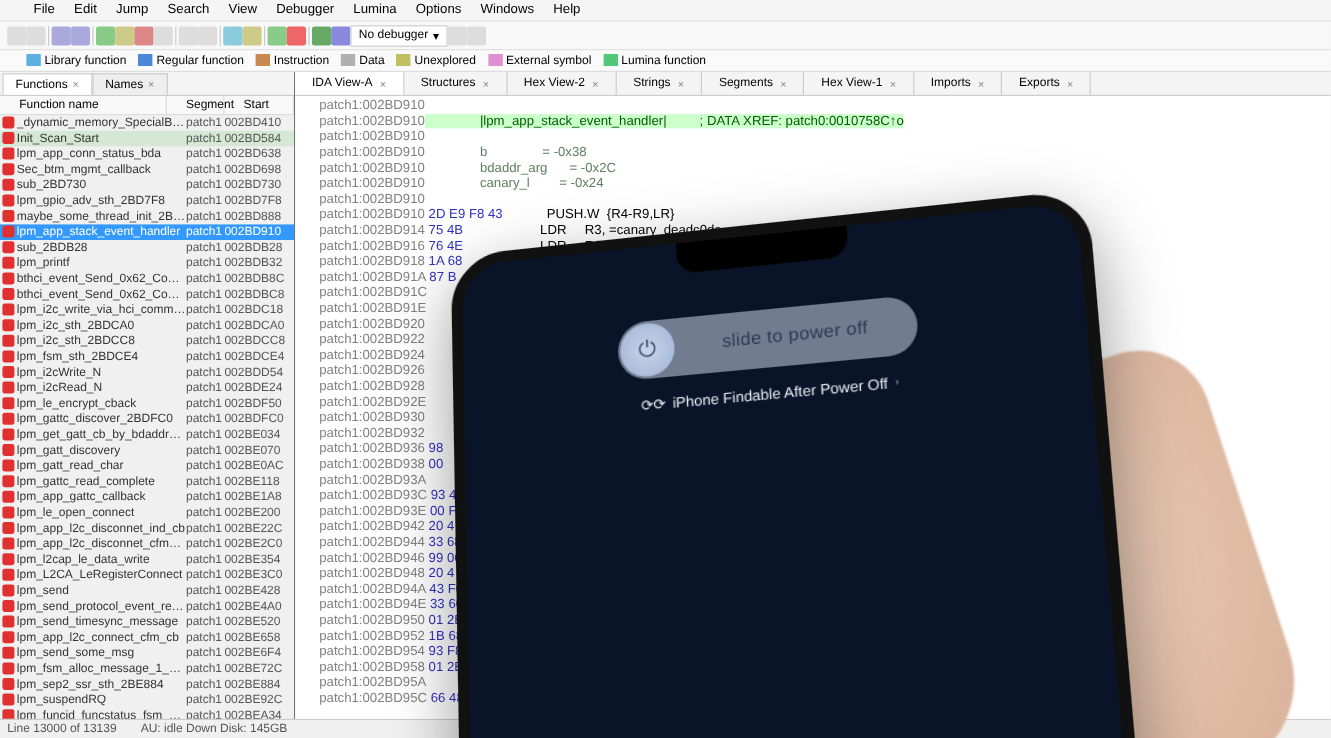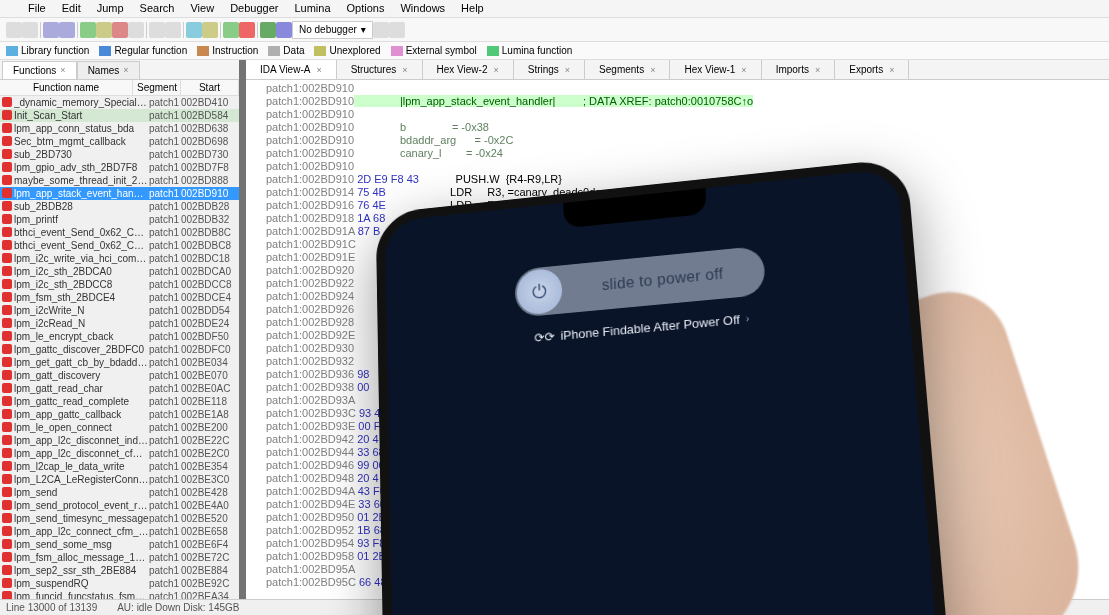--- a/index.html
+++ b/index.html
@@ -6,32 +6,32 @@
 body { width: 1109px; height: 615px; background: #f0f0f0; overflow: hidden; font-size: 11px; position: relative; }
 
 .menubar { height: 18px; background: #f5f5f5; border-bottom: 1px solid #ddd; display: flex; padding-left: 20px; }
 .menubar span { padding: 2px 8px; cursor: pointer; }
 
 .toolbar1 { height: 24px; background: #f8f8f8; border-bottom: 1px solid #ddd; display: flex; align-items: center; padding-left: 6px; gap: 0; }
 .toolbar1 .icon { width: 16px; height: 16px; background: #ddd; border-radius: 2px; }
 .toolbar1 .sep { width: 1px; height: 16px; background: #ccc; margin: 0 2px; }
 .toolbar1 .combo { border: 1px solid #ccc; background: #fff; padding: 1px 6px; font-size: 10px; height: 18px; display: flex; align-items: center; gap: 4px; }
 
-.legend { height: 18px; background: #fafafa; border-bottom: 1px solid #ddd; display: flex; align-items: center; padding-left: 6px; gap: 10px; font-size: 10px; }
+.legend { height: 18px; background: #fafafa; border-bottom: 1px solid #ddd; display: flex; align-items: center; padding-left: 22px; gap: 10px; font-size: 10px; }
 .legend .sw { width: 12px; height: 10px; display: inline-block; margin-right: 3px; vertical-align: middle; }
 
 .content { display: flex; height: calc(100% - 18px - 24px - 18px - 16px); }
-.leftpane { width: 246px; border-right: 7px solid #737373; display: flex; flex-direction: column; }
+.leftpane { width: 246px; border-right: 1px solid #737373; display: flex; flex-direction: column; }
 .tabstrip { height: 20px; background: #f4f4f4; border-bottom: 1px solid #ccc; display: flex; align-items: center; padding-left: 2px; }
 .tab { padding: 2px 10px; background: #eee; border: 1px solid #ccc; border-bottom: none; font-size: 10px; height: 18px; display: flex; align-items: center; gap: 4px; }
 .tab.active { background: #fff; }
 .tab .x { color: #888; font-size: 9px; }
 
 .listhdr { display: flex; background: #f8f8f8; border-bottom: 1px solid #ddd; font-size: 10px; }
-.listhdr div { padding: 2px 4px; border-right: 1px solid #ddd; text-align: center; }
+.listhdr div { padding: 2px 16px; border-right: 1px solid #ddd; }
 .col-fn { flex: 1; }
 .col-seg { width: 48px; }
 .col-start { width: 58px; }
 
 .funclist { flex: 1; overflow: hidden; }
 .funcrow { display: flex; font-size: 10px; line-height: 13px; padding-left: 2px; }
 .funcrow.sel { background: #3399ff; color: #fff; }
 .funcrow .ficon { width: 10px; height: 10px; background: #e03030; border-radius: 2px; margin-right: 2px; margin-top: 1px; flex-shrink: 0; }
 .funcrow .fn { flex: 1; white-space: nowrap; overflow: hidden; text-overflow: ellipsis; color: #333; }
 .funcrow.sel .fn { color: #fff; }

